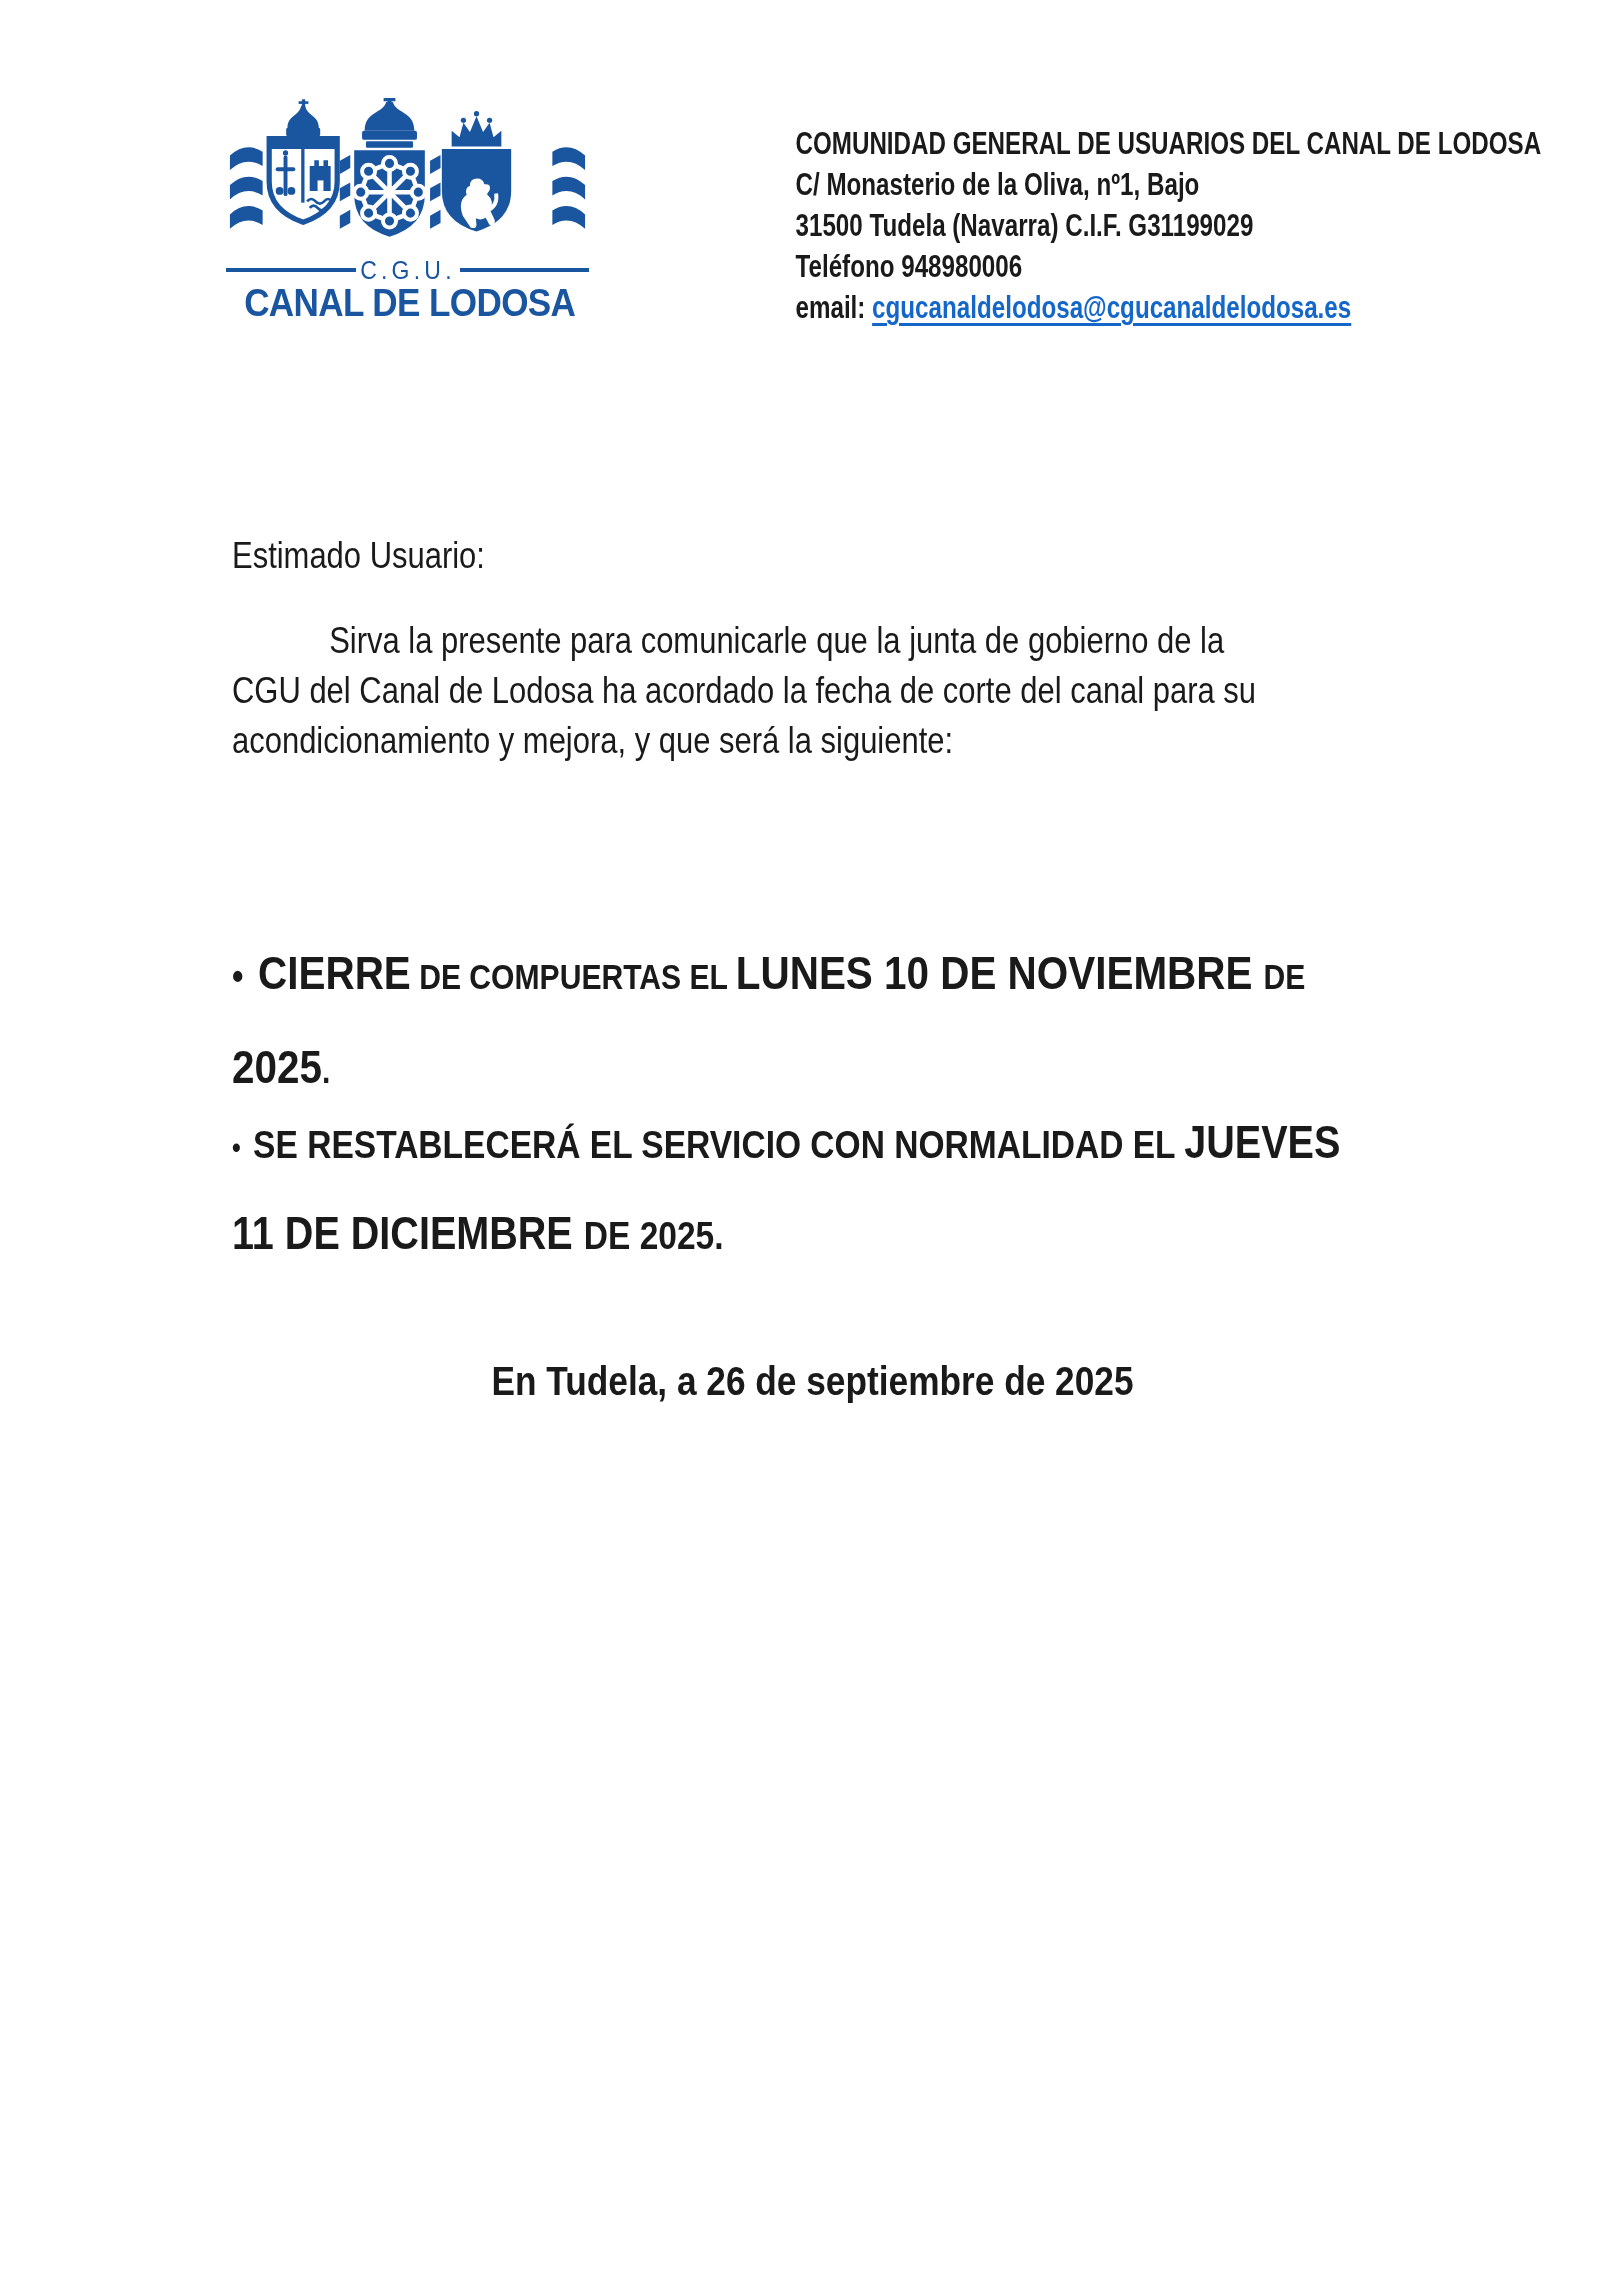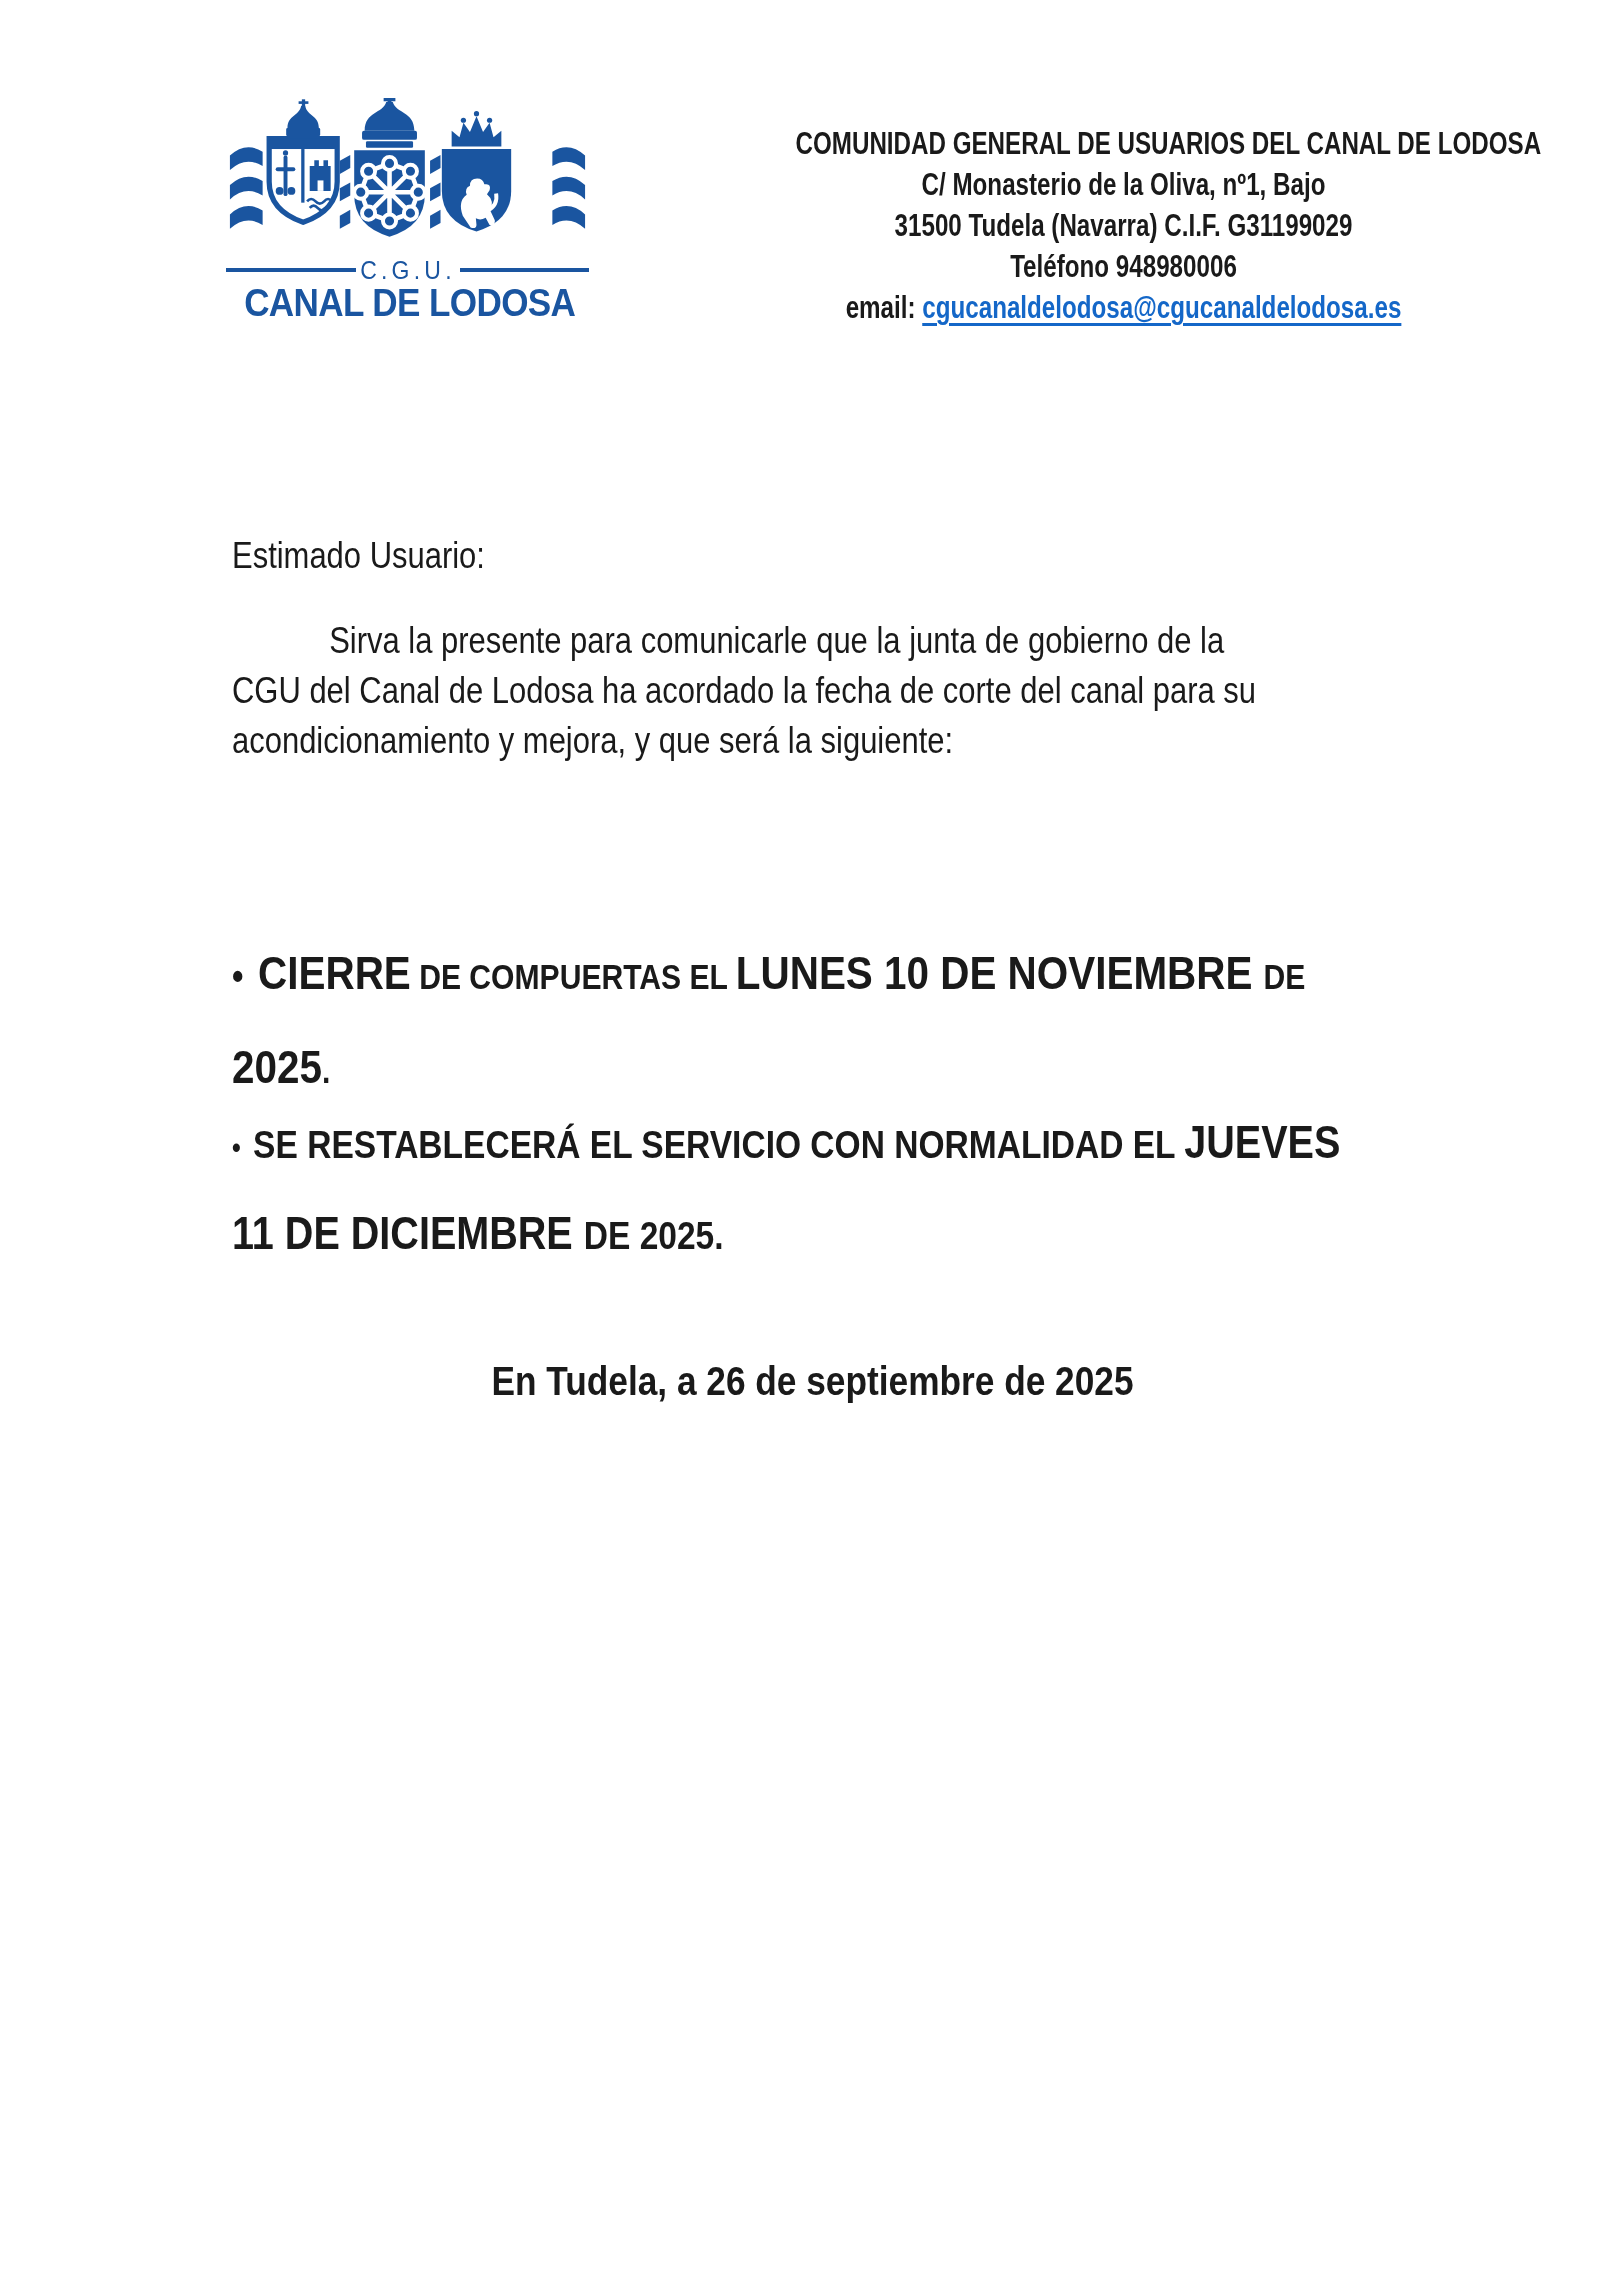--- a/index.html
+++ b/index.html
@@ -18,21 +18,21 @@
     color:#1a55a0;font-size:25px;font-weight:400;letter-spacing:4.6px;
     transform:scaleX(0.92);transform-origin:center;white-space:nowrap;
   }
   .wordmark{
     color:#1a55a0;font-size:39px;font-weight:700;text-align:center;
     letter-spacing:-0.7px;white-space:nowrap;line-height:38px;
     transform:scaleX(0.90);transform-origin:center;
   }
 
   
-  #header{left:703px;top:123px;width:841px;text-align:center;}
+  #header{left:703px;top:123px;width:841px;text-align:left;}
   .h-line{
     font-weight:700;font-size:31px;line-height:41px;white-space:nowrap;
     transform:scaleX(0.78);transform-origin:center;
   }
   .email-link{
     color:#1467c8;text-decoration:underline;text-decoration-thickness:2.6px;
     text-underline-offset:4.6px;cursor:pointer;
   }
 
   

